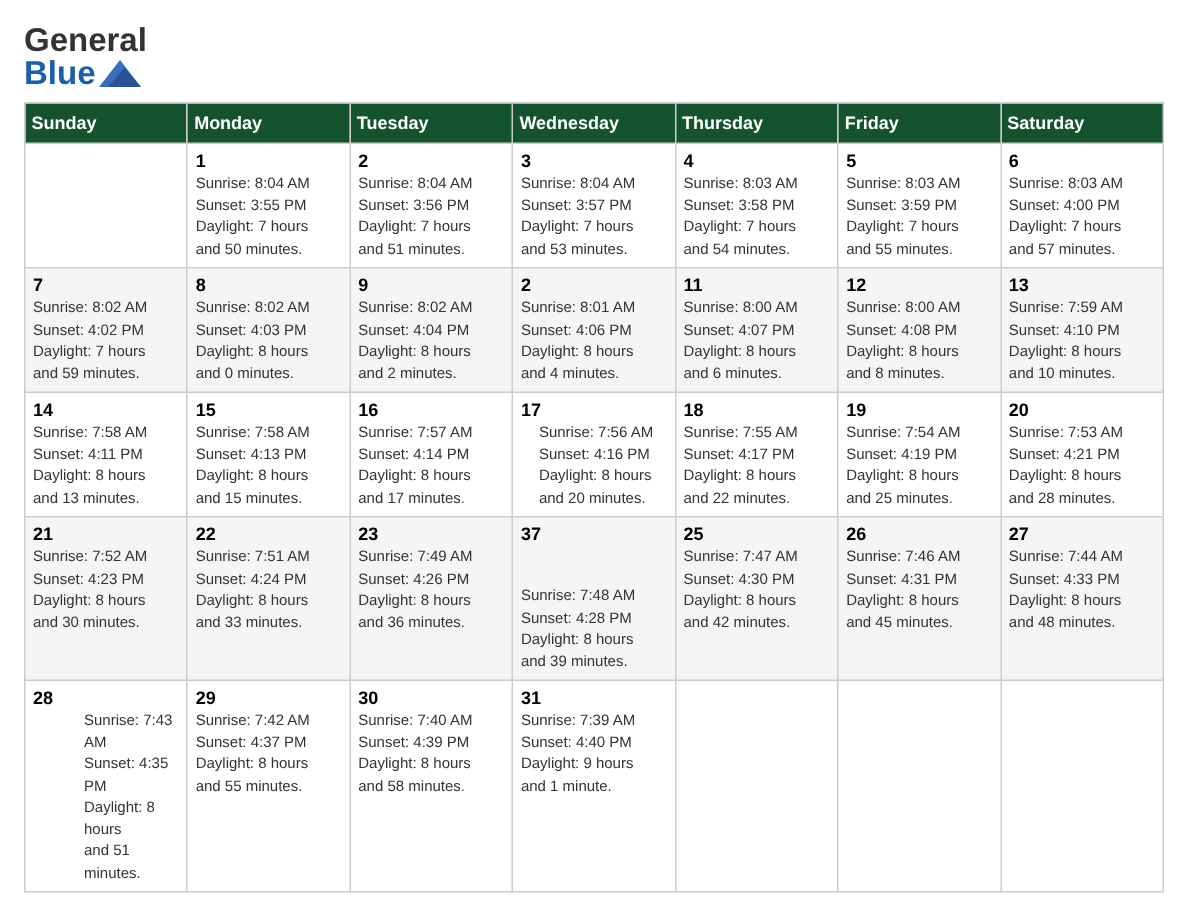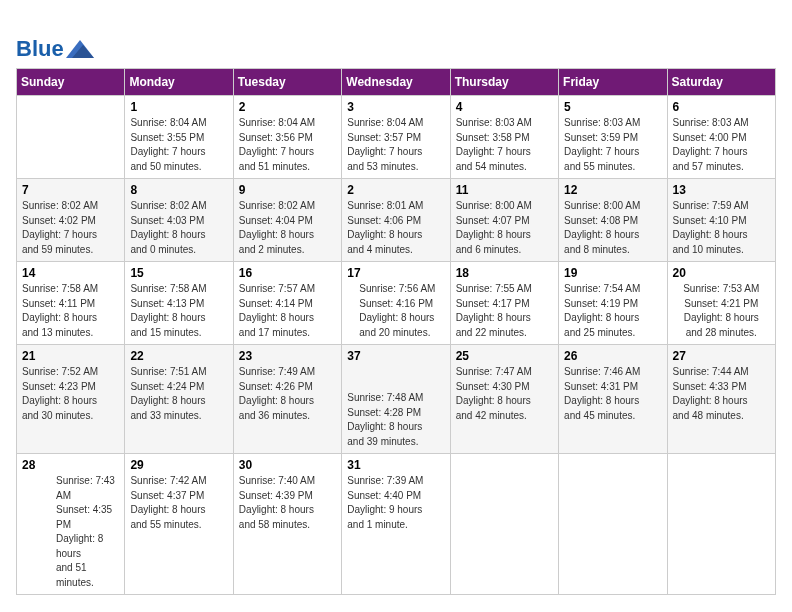--- a/index.html
+++ b/index.html
@@ -44,21 +44,21 @@
     .location {
       font-size: 14px;
       color: #555;
     }
     .calendar {
       width: 100%;
       border-collapse: collapse;
       font-size: 10.5px;
     }
     .calendar thead th {
-      background-color: #701a75;
+      background-color: #14532d;
       color: #fff;
       padding: 6px 4px;
       text-align: left;
       font-size: 12px;
       font-weight: bold;
       border: 1px solid #ccc;
     }
     .calendar tbody td {
       border: 1px solid #ccc;
       vertical-align: top;
@@ -87,21 +87,21 @@
       background: #fff !important;
     }
   </style>
 </head>
 <body>
 
 <div class="header">
   <div class="logo">
     <div class="logo-row">
       <span class="logo-text">
-        <br>
+        <span class="general">General</span><br>
         <span style="display:flex;align-items:center;gap:2px;">
           <span class="blue">Blue</span>
           <svg width="28" height="18" viewBox="0 0 28 18">
             <polygon points="0,18 14,0 28,18" fill="#3a6dbf"></polygon>
             <polygon points="6,18 17,5 28,18" fill="#1a3a6b" opacity="0.5"></polygon>
           </svg>
         </span>
       </span>
     </div>
   </div>
@@ -258,21 +258,21 @@
         </td>
         <td>
           <span class="day-num">19</span>
           <div class="day-info" style="white-space: pre-line;">Sunrise: 7:54 AM
 Sunset: 4:19 PM
 Daylight: 8 hours
 and 25 minutes.</div>
         </td>
         <td>
           <span class="day-num">20</span>
-          <div class="day-info" style="white-space: pre-line; text-align: center;">Sunrise: 7:53 AM
+          <div class="day-info" style="white-space: pre-line;">Sunrise: 7:53 AM
 Sunset: 4:21 PM
 Daylight: 8 hours
 and 28 minutes.</div>
         </td>
       </tr>
       <tr>
         <td>
           <span class="day-num">21</span>
           <div class="day-info" style="white-space: pre-line;">Sunrise: 7:52 AM
 Sunset: 4:23 PM

